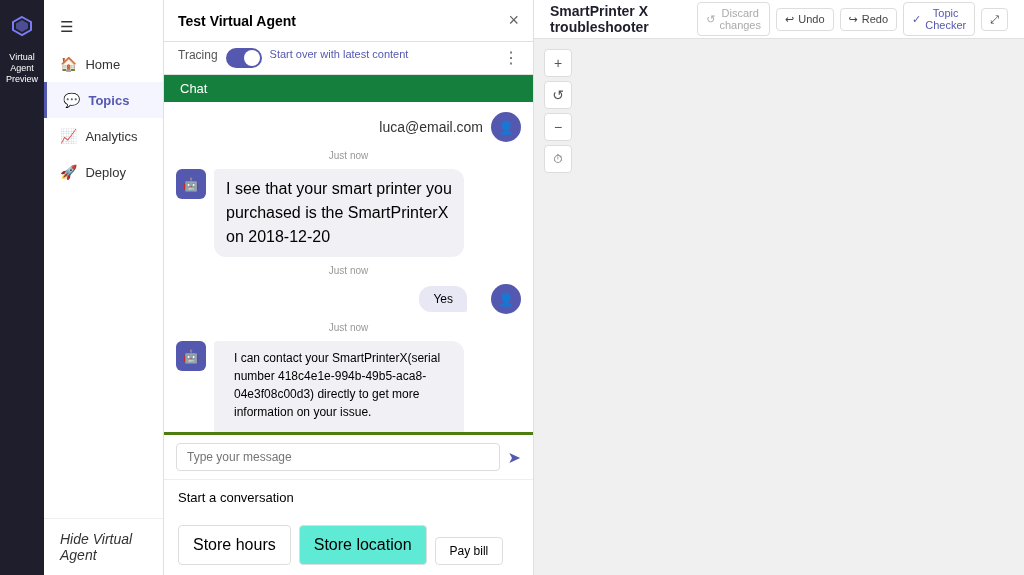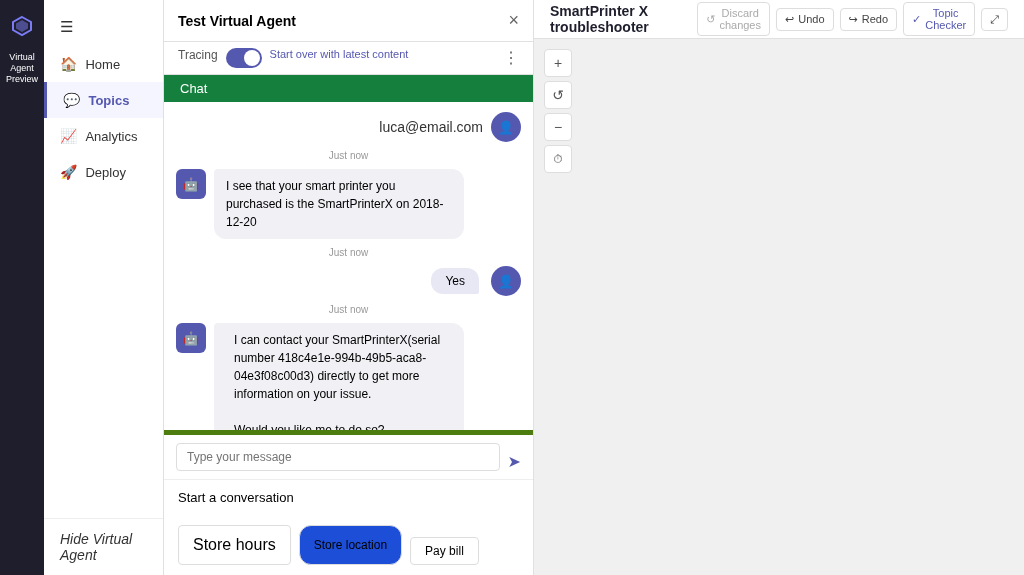--- a/index.html
+++ b/index.html
@@ -64,48 +64,48 @@
   <div style="flex:1;overflow-y:auto;padding:10px 12px;display:flex;flex-direction:column;gap:8px;">
 
     <div style="display:flex;justify-content:flex-end;align-items:center;gap:8px;">
       <span style="font-size:14px;color:#333;">luca@email.com</span>
       <div style="width:30px;height:30px;border-radius:50%;background:#5558af;display:flex;align-items:center;justify-content:center;color:#fff;font-size:13px;">👤</div>
     </div>
     <div style="font-size:10px;color:#999;text-align:center;">Just now</div>
 
     <div style="display:flex;align-items:flex-start;gap:8px;">
       <div style="width:30px;height:30px;border-radius:6px;background:#5558af;display:flex;align-items:center;justify-content:center;color:#fff;font-size:13px;flex-shrink:0;">🤖</div>
-      <div style="background:#f0f0f5;padding:8px 12px;border-radius:4px 12px 12px 12px;font-size:12px;line-height:1.5;max-width:250px;">I see that your smart printer you purchased is the SmartPrinterX on 2018-12-20</div>
+      <div style="background:#f0f0f5;padding:8px 12px;border-radius:4px 12px 12px 12px;font-size:16px;line-height:1.5;max-width:250px;">I see that your smart printer you purchased is the SmartPrinterX on 2018-12-20</div>
     </div>
     <div style="font-size:10px;color:#999;text-align:center;">Just now</div>
 
-    <div style="display:flex;justify-content:flex-end;align-items:center;gap:12px;">
+    <div style="display:flex;justify-content:flex-end;align-items:center;gap:24px;">
       <div style="background:#e8e8f5;padding:6px 14px;border-radius:12px 12px 2px 12px;font-size:12px;">Yes</div>
       <div style="width:30px;height:30px;border-radius:50%;background:#5558af;display:flex;align-items:center;justify-content:center;color:#fff;font-size:13px;">👤</div>
     </div>
     <div style="font-size:10px;color:#999;text-align:center;">Just now</div>
 
     <div style="display:flex;align-items:flex-start;gap:8px;">
       <div style="width:30px;height:30px;border-radius:6px;background:#5558af;display:flex;align-items:center;justify-content:center;color:#fff;font-size:13px;flex-shrink:0;">🤖</div>
       <div style="background:#f0f0f5;padding:8px 20px;border-radius:4px 12px 12px 12px;font-size:12px;line-height:1.5;max-width:250px;">I can contact your SmartPrinterX(serial number 418c4e1e-994b-49b5-aca8-04e3f08c00d3) directly to get more information on your issue.<br><br>Would you like me to do so?</div>
     </div>
     <div style="font-size:10px;color:#999;text-align:center;">Just now</div>
 
   </div>
 
-  <div style="padding:8px 12px;border-top:5px solid #4d7c0f;display:flex;align-items:flex-end;gap:8px;">
+  <div style="padding:8px 12px;border-top:3px solid #4d7c0f;display:flex;align-items:center;gap:8px;">
     <input style="flex: 1 1 0%; border: 1px solid rgb(221, 221, 221); border-radius: 4px; padding: 6px 10px; font-size: 12px; color: rgb(153, 153, 153); outline: none;" placeholder="Type your message">
     <span style="color:#5558af;cursor:pointer;font-size:16px;">➤</span>
   </div>
 
   <div style="padding:10px 14px;border-top:1px solid #eee;">
     <div style="font-size:13px;font-weight:500;margin-bottom:20px;">Start a conversation</div>
     <div style="display:flex;gap:8px;flex-wrap:wrap;">
       <button style="padding:6px 14px;border:1px solid #ddd;background:#fff;border-radius:4px;font-size:16px;cursor:pointer;">Store hours</button>
-      <button style="padding:6px 14px;border:1px solid #ddd;background:#1d4ed8;border-radius:12px;font-size:12px;cursor:pointer;">Store location</button>
+      <button style="padding:6px 14px;border:1px solid #ddd;background:#5eead4;border-radius:4px;font-size:16px;cursor:pointer;">Store location</button>
       <button style="padding:6px 14px;border:1px solid #ddd;background:#fff;border-radius:4px;font-size:12px;cursor:pointer;margin-top:12px;">Pay bill</button>
     </div>
   </div>
 </div>
 
 <div style="flex:1;background:#f0f0f0;display:flex;flex-direction:column;overflow:hidden;">
 
   <div style="background:#fff;border-bottom:1px solid #e0e0e0;padding:2px 16px;display:flex;align-items:center;justify-content:space-between;">
     <span style="font-size:14px;font-weight:600;color:#1e1e2d;">SmartPrinter X troubleshooter</span>
     <div style="display:flex;align-items:center;gap:6px;">

